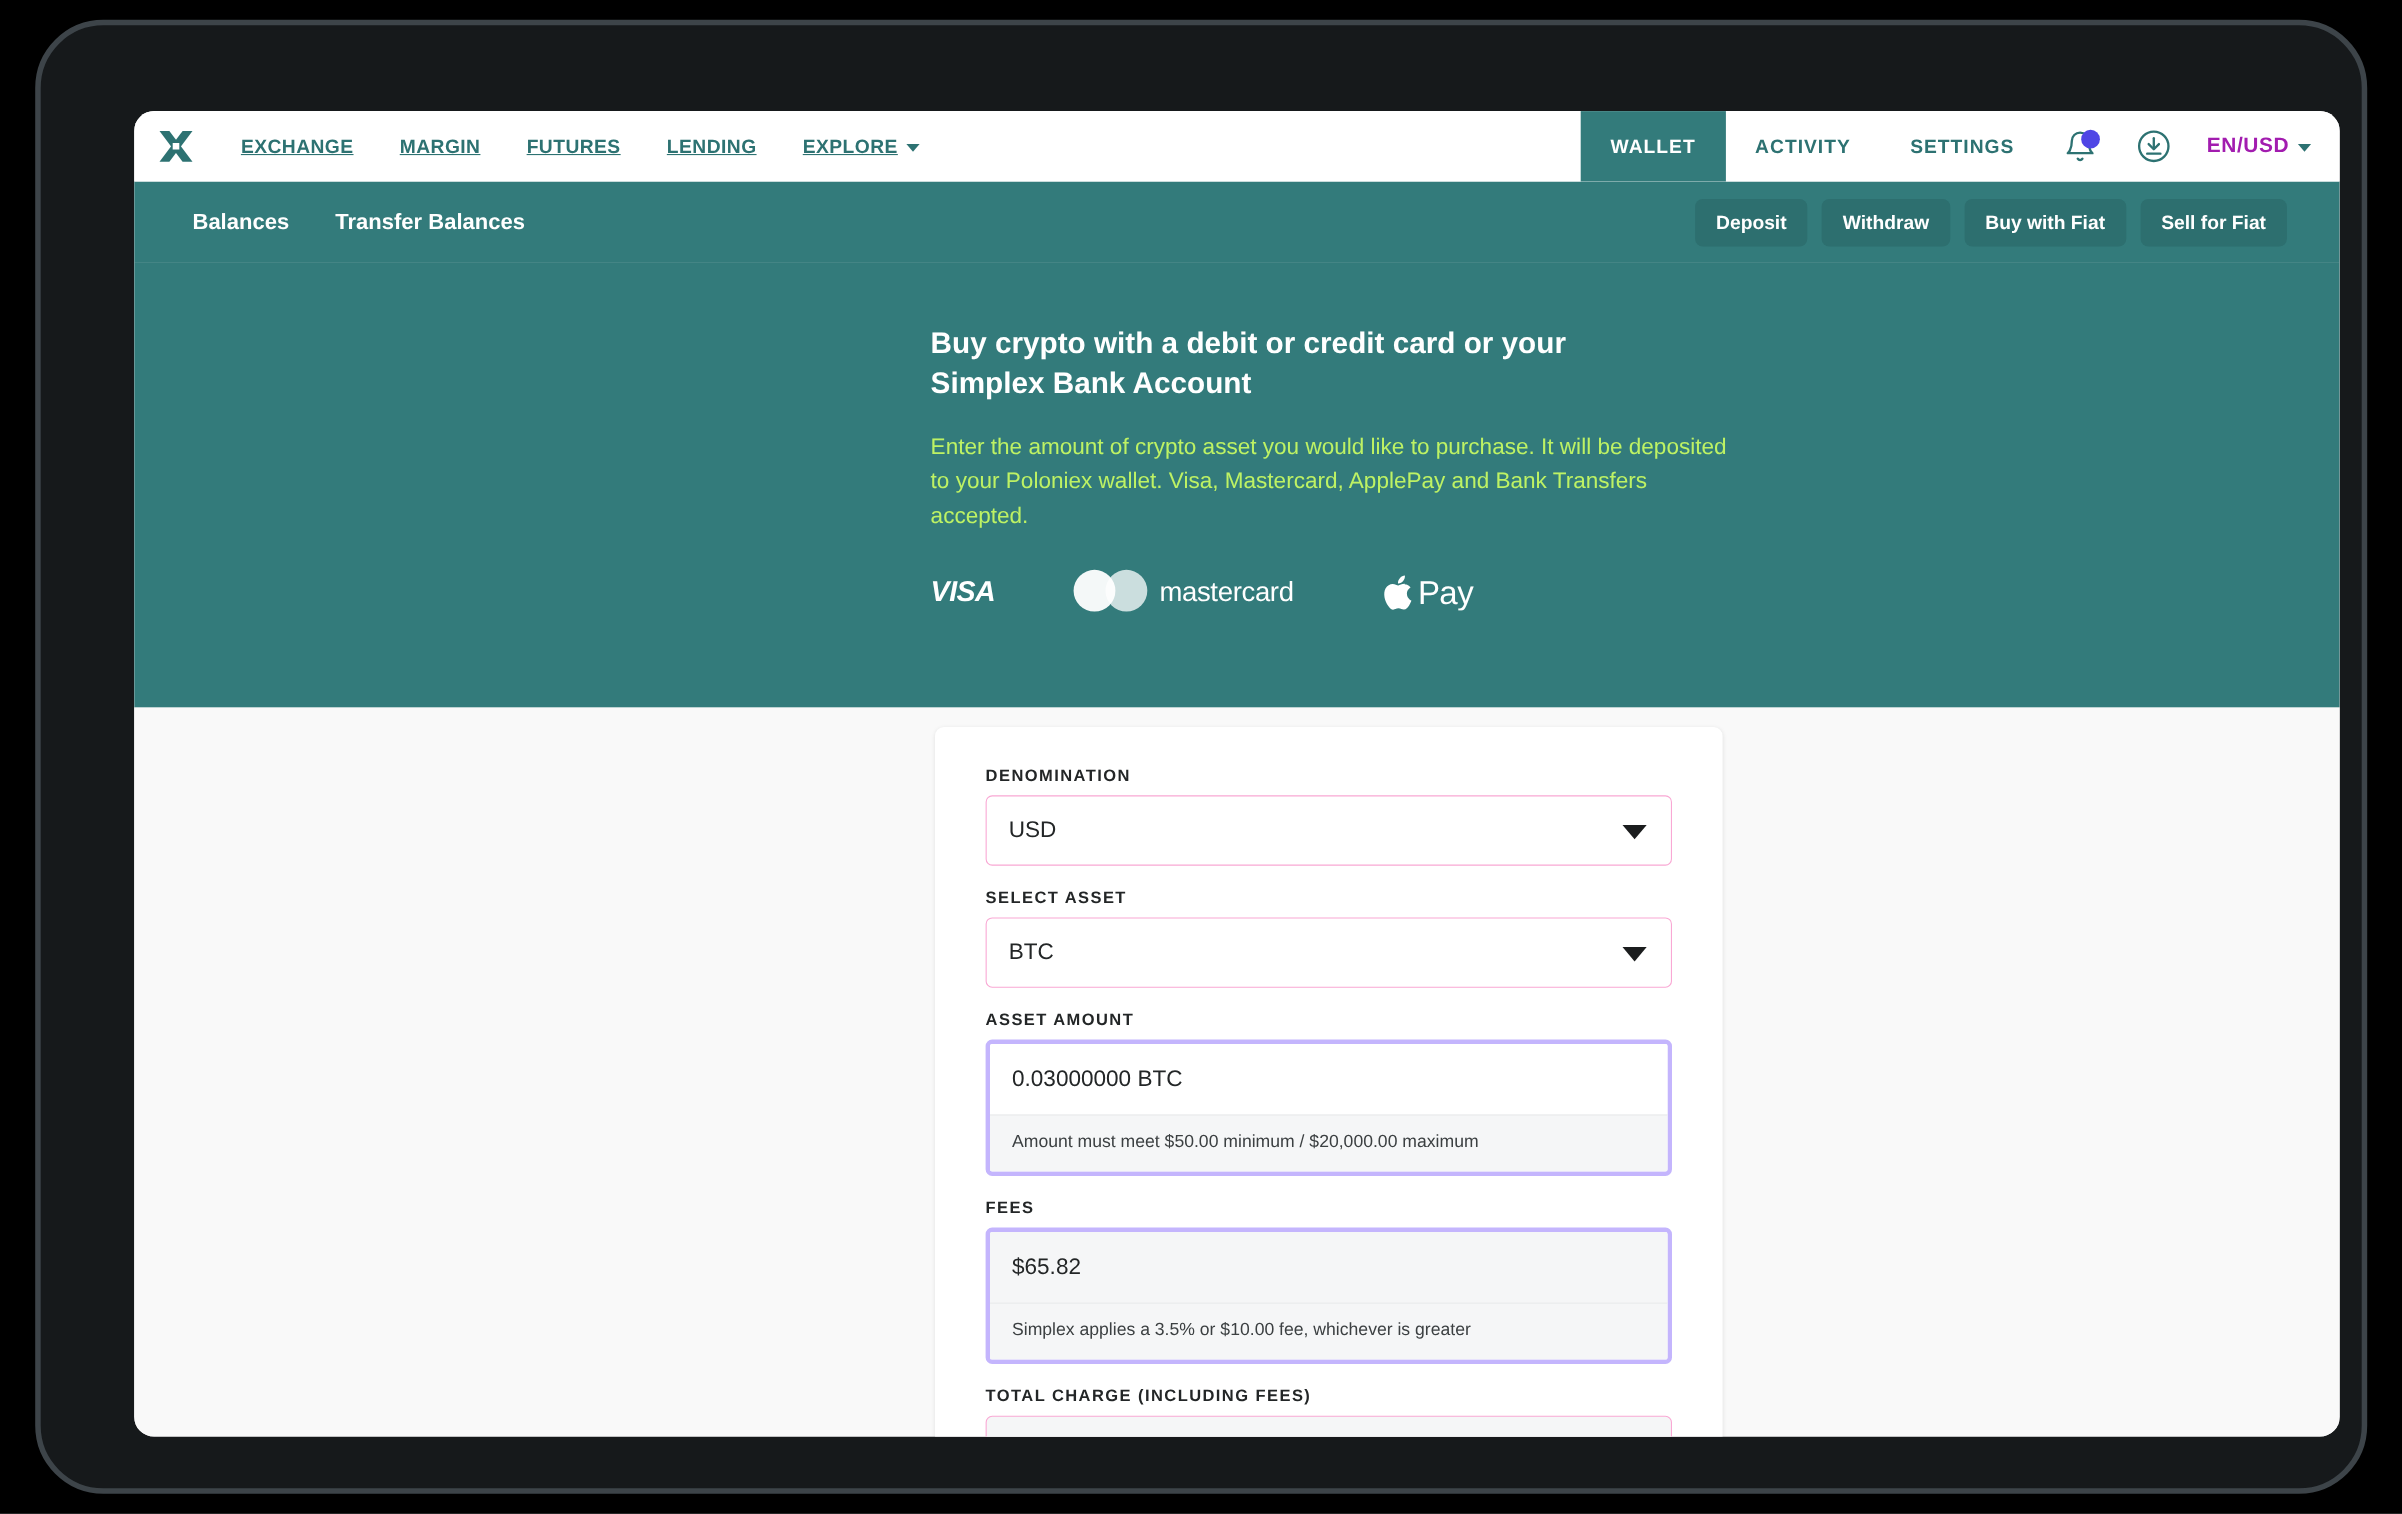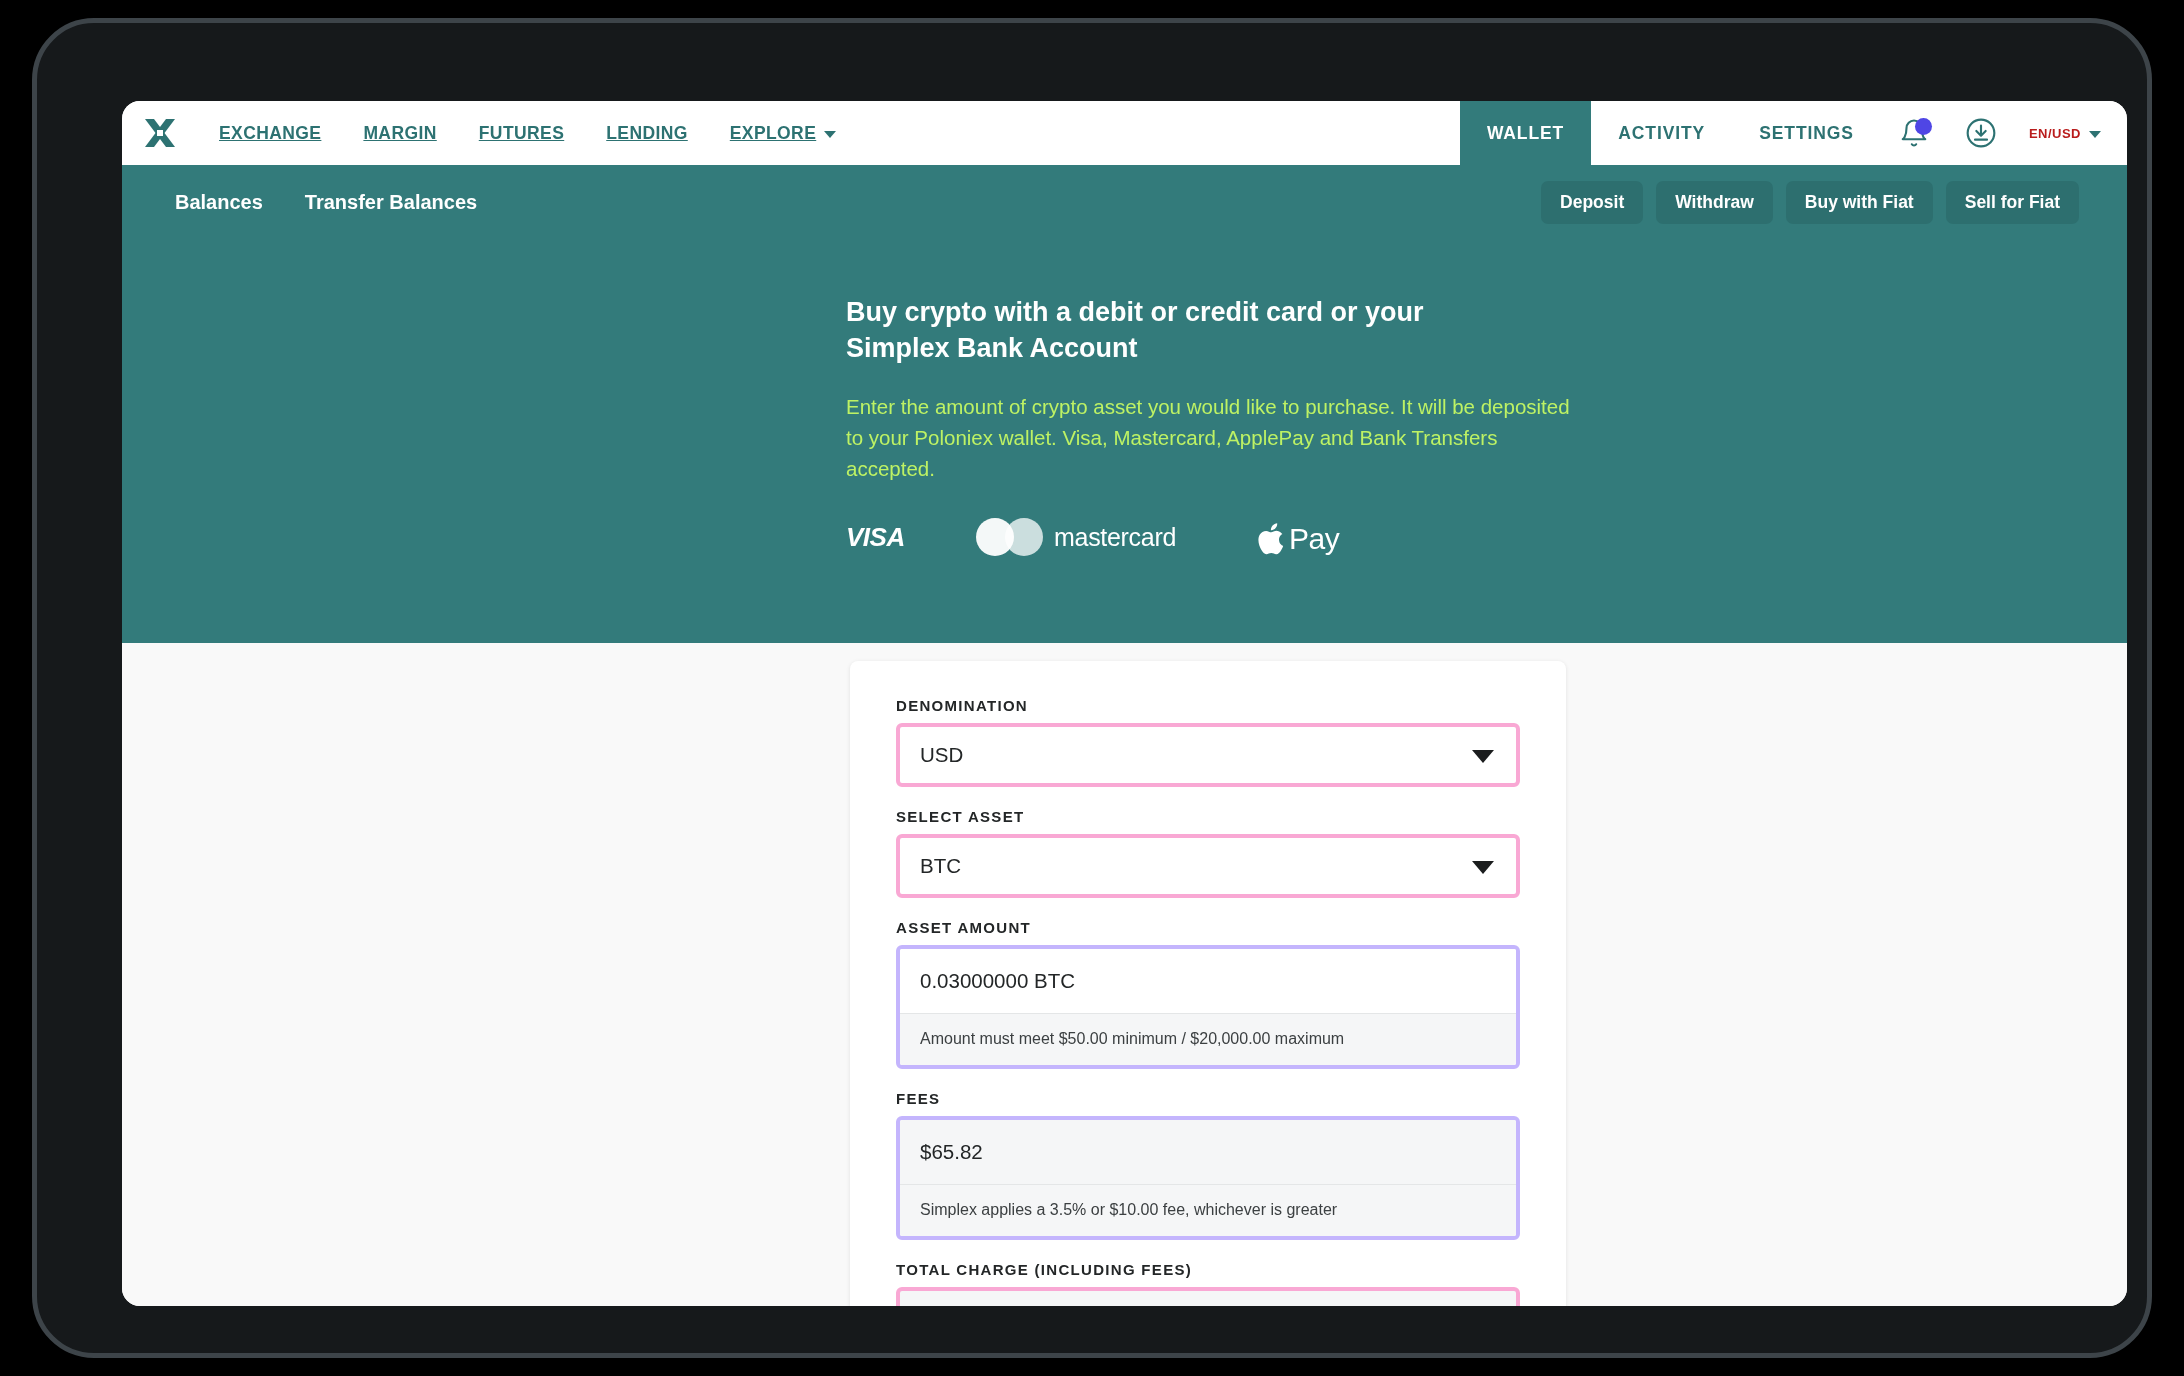--- a/index.html
+++ b/index.html
@@ -122,22 +122,22 @@
     position: absolute;
     width: 17px; height: 17px;
     border-radius: 50%;
     background: #4f46e5;
     top: 17px; right: 15px;
   }
 
   .lang-sel {
     display: flex;
     align-items: center;
-    color: #b91c1c;
-    font-size: 13px;
+    color: #a21caf;
+    font-size: 19px;
     font-weight: bold;
     letter-spacing: 0.5px;
     padding: 0 26px 0 14px;
     cursor: pointer;
     white-space: nowrap;
   }
 
   
   .subnav {
     height: 74px;
@@ -233,21 +233,21 @@
     letter-spacing: 1.3px;
     color: #232627;
     margin-bottom: 9px;
   }
 
   .field-group { margin-bottom: 21px; }
 
   .select-box,
   .input-box {
     position: relative;
-    border: 4px solid #f9a8d4;
+    border: 1px solid #f9a8d4;
     border-radius: 6px;
     height: 64px;
     display: flex;
     align-items: center;
     padding: 0 20px;
     font-size: 20.5px;
     color: #232627;
     background: #ffffff;
     cursor: pointer;
   }

